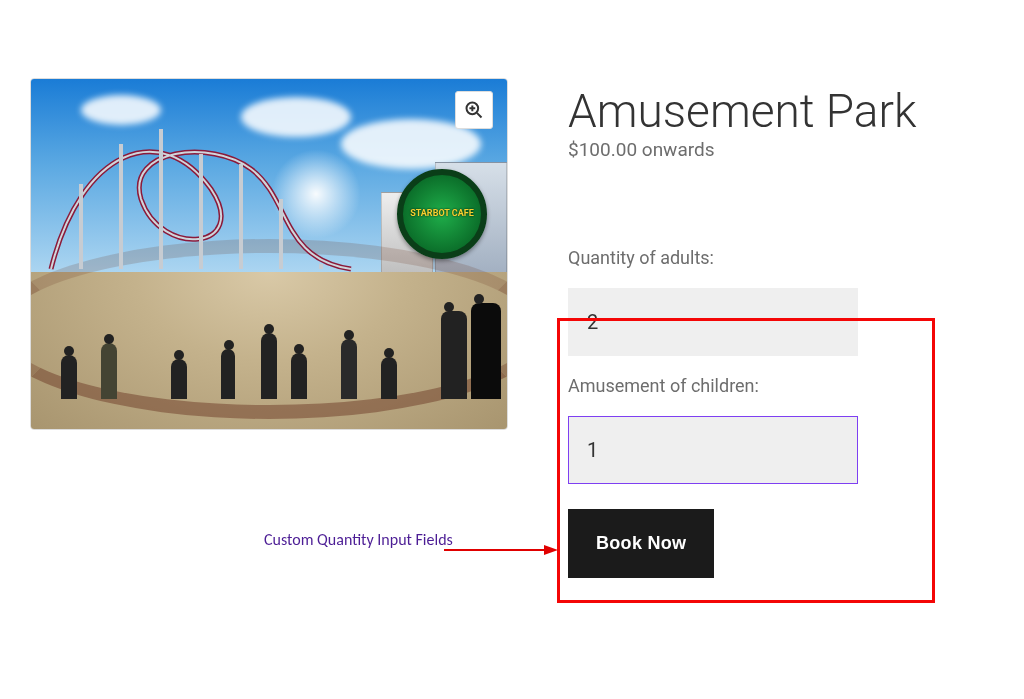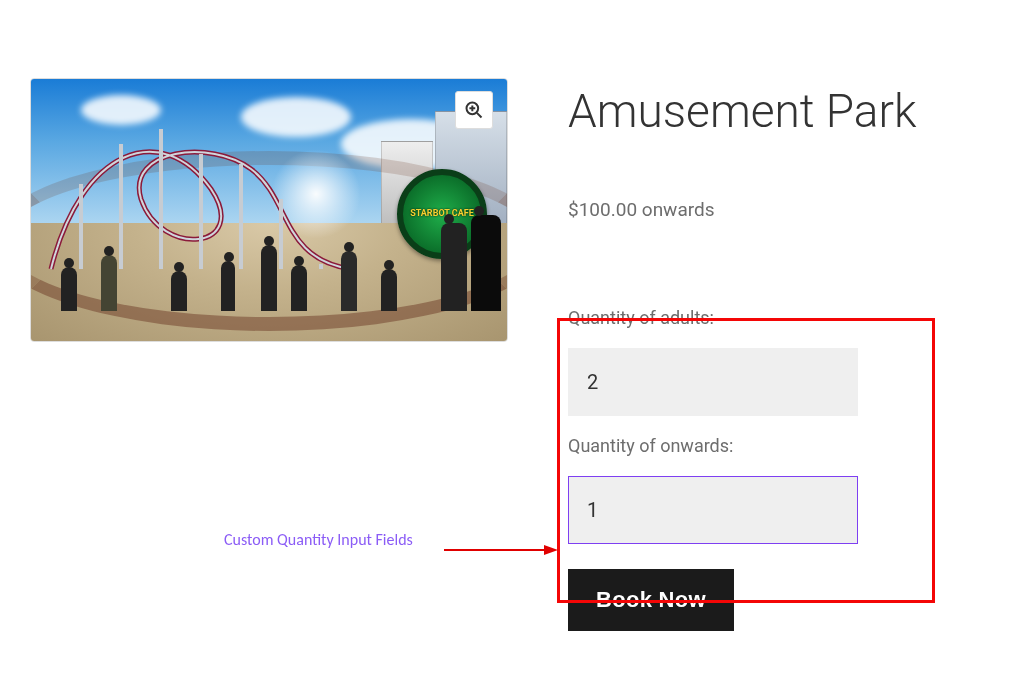--- a/index.html
+++ b/index.html
@@ -15,21 +15,21 @@
       display: flex;
       gap: 60px;
       padding: 78px 30px 0 30px;
     }
     .left-col {
       flex: 0 0 475px;
       position: relative;
     }
     .product-image {
       width: 478px;
-      height: 264px;
+      height: 352px;
       border: 1px solid #ddd;
       border-radius: 4px;
       position: relative;
       overflow: hidden;
       text-decoration: underline;
     }
     .image-scene {
       position: absolute;
       inset: 0;
       overflow: hidden;
@@ -129,21 +129,20 @@
     }
     .right-col {
       flex: 1;
       padding-top: 6px;
     }
     .title {
       font-size: 46px;
       font-weight: 300;
       color: #333;
       letter-spacing: 0;
-      margin-bottom: 60px;
     }
     .price {
       font-size: 19px;
       color: #6d6d6d;
       font-weight: 400;
       margin-bottom: 86px;
     }
     .form-group {
       margin-bottom: 19px;
     }
@@ -164,38 +163,39 @@
       font-family: inherit;
     }
     .qty-input.focused {
       border: 1.5px solid #7e3ff2;
       outline: none;
       background: #efefef;
     }
     .book-btn {
       background: #1b1b1b;
       color: #fff;
-      font-size: 22px;
+      font-size: 18px;
       font-weight: 700;
       border: none;
-      padding: 18px 28px;
+      padding: 24px 28px;
       cursor: pointer;
       letter-spacing: 0.3px;
       margin-top: 6px;
     }
     .annotation-box {
       position: absolute;
       border: 3px solid #f40606;
       pointer-events: none;
     }
     .annotation-label {
       position: absolute;
-      color: #8b5cf6;
+      color: #4c1d95;
       font-size: 16px;
       font-family: "Segoe UI", Calibri, Arial, sans-serif;
+      margin-left: 40px;
     }
     .annotation-arrow {
       position: absolute;
       pointer-events: none;
     }
   </style>
 </head>
 <body>
 
 <div class="container">
@@ -250,21 +250,21 @@
   <div class="right-col">
     <h1 class="title">Amusement Park</h1>
     <div class="price">$100.00 onwards</div>
 
     <div class="form-group">
       <label class="form-label">Quantity of adults:</label>
       <input type="text" class="qty-input" value="2" style="">
     </div>
 
     <div class="form-group">
-      <label class="form-label">Quantity of onwards:</label>
+      <label class="form-label">Amusement of children:</label>
       <input type="text" class="qty-input focused" value="1" style="">
     </div>
 
     <button class="book-btn">Book Now</button>
   </div>
 </div>
 
 <div class="annotation-box" style="left:557px; top:318px; width:378px; height:285px;"></div>
 <div class="annotation-label" style="left:224px; top:530px;">Custom Quantity Input Fields</div>
 <svg class="annotation-arrow" style="left:440px; top:540px; width:120px; height:20px;">

